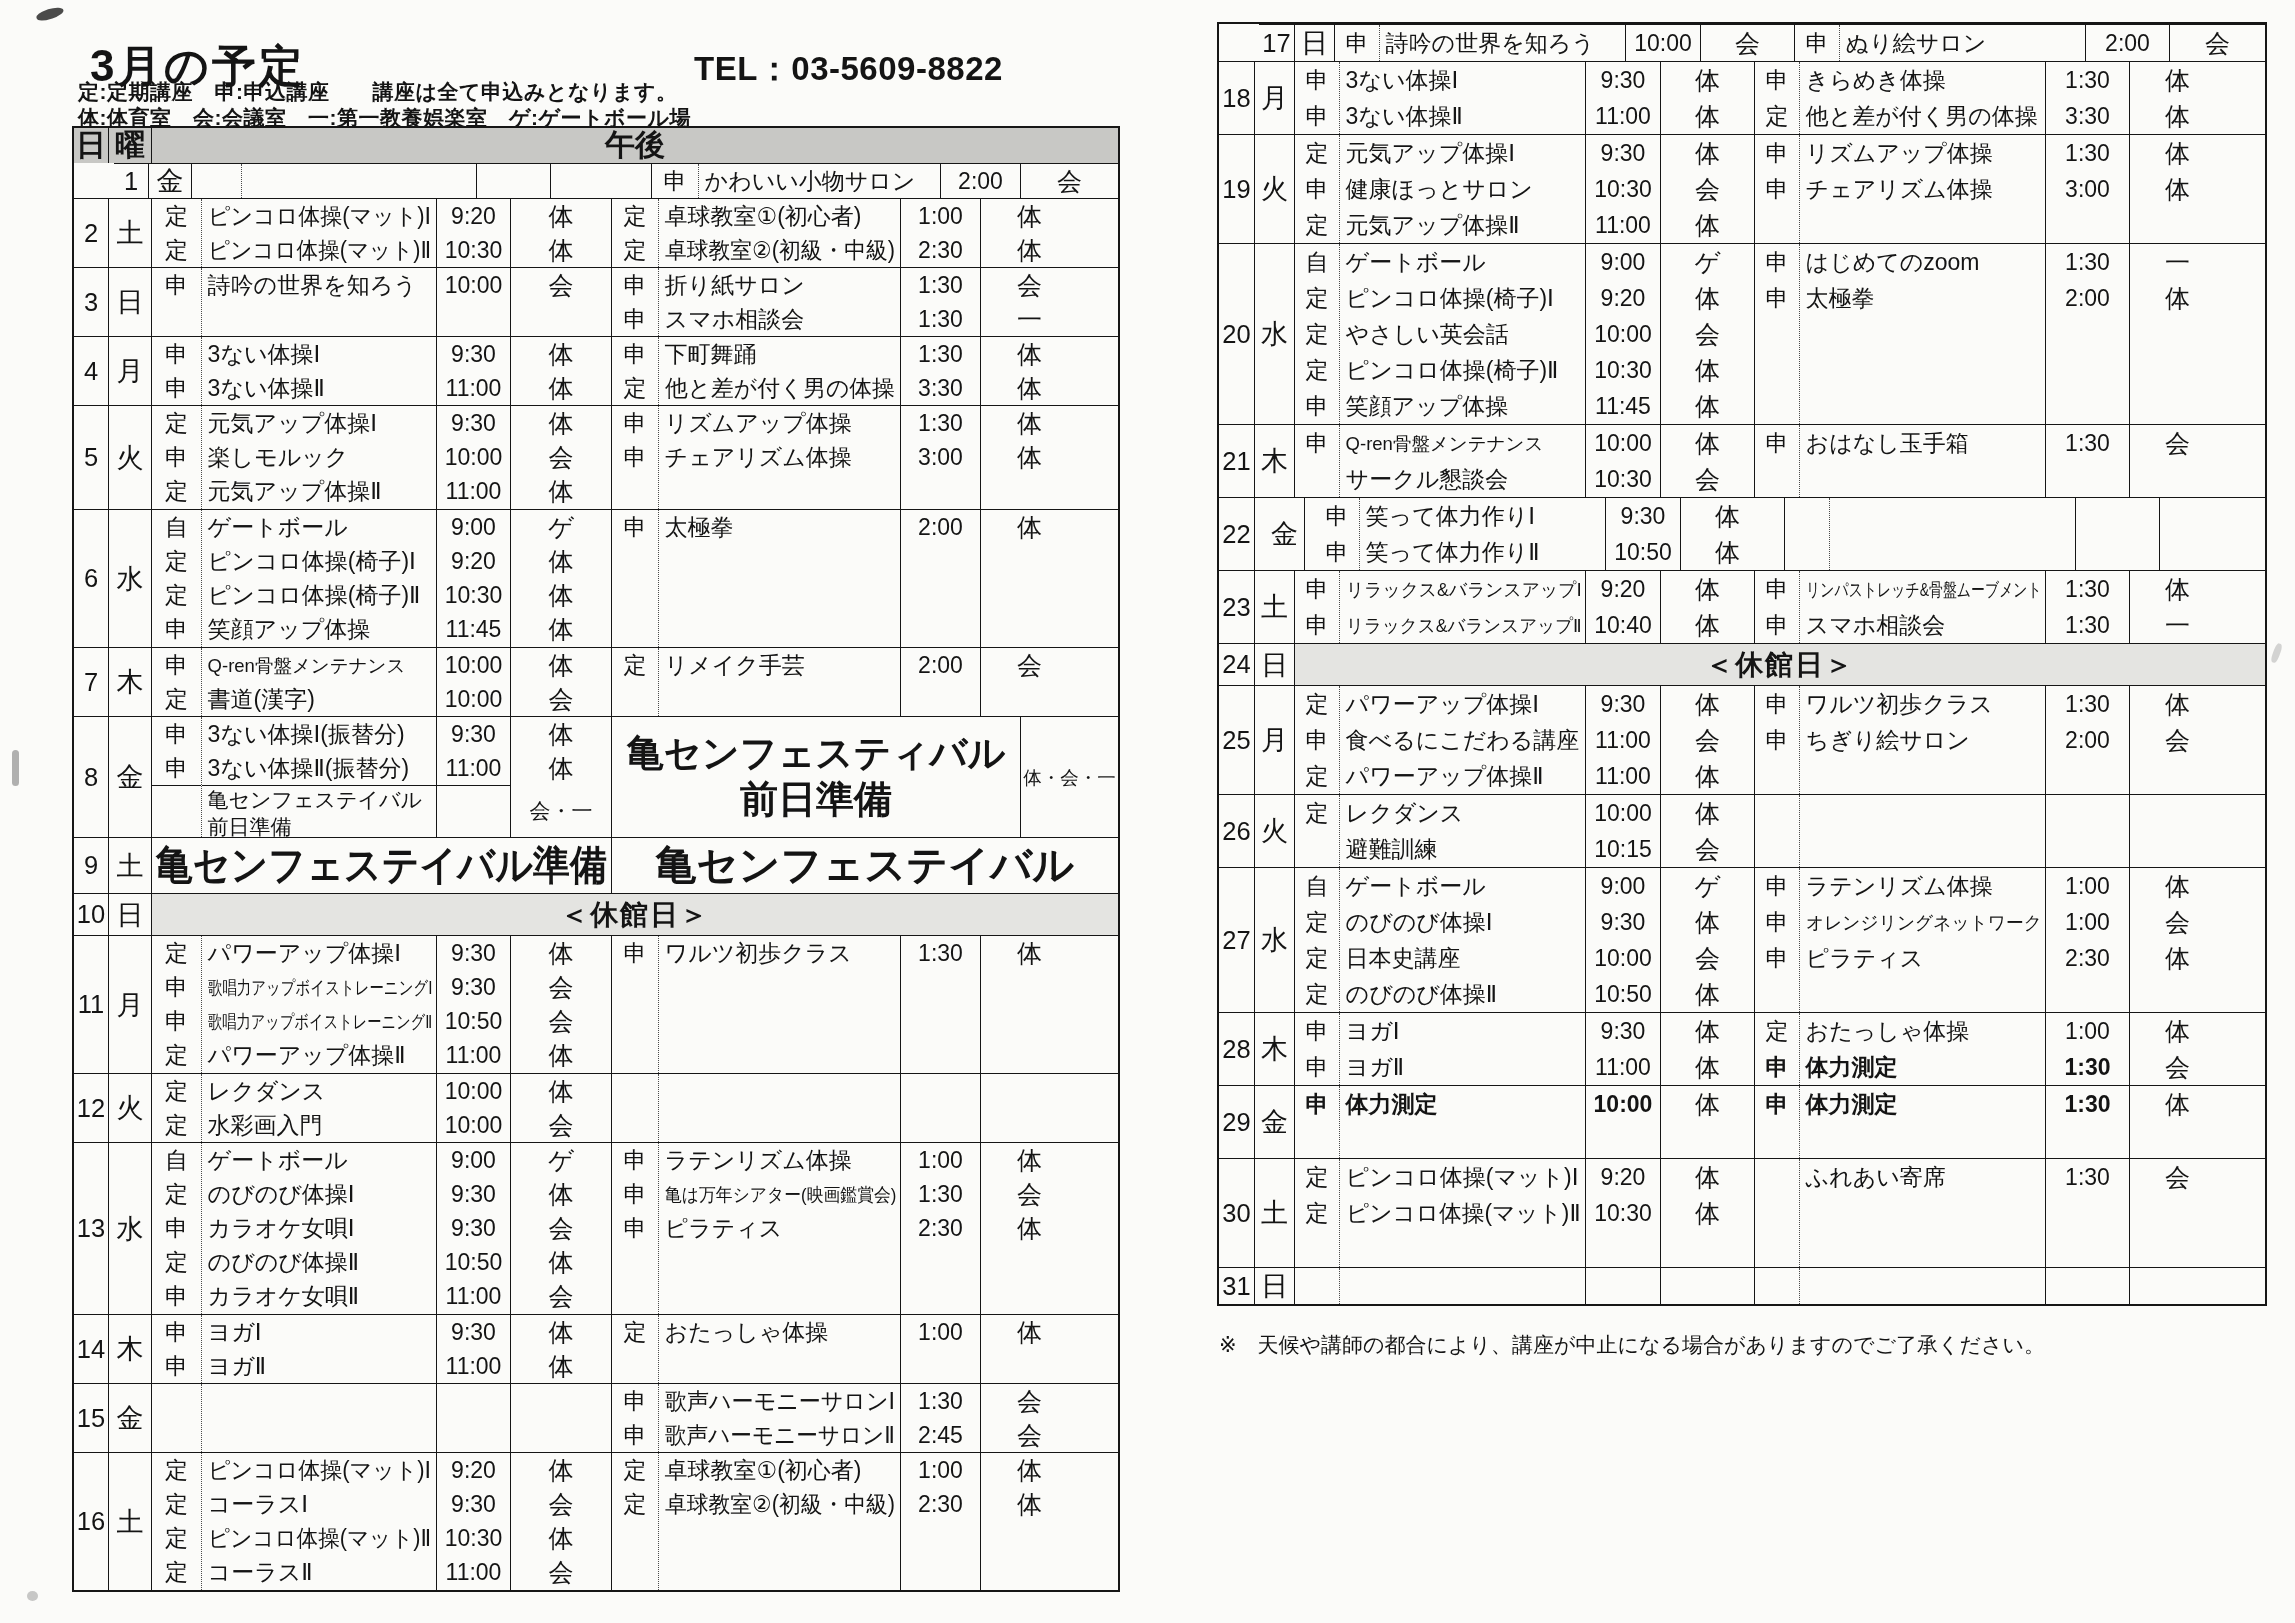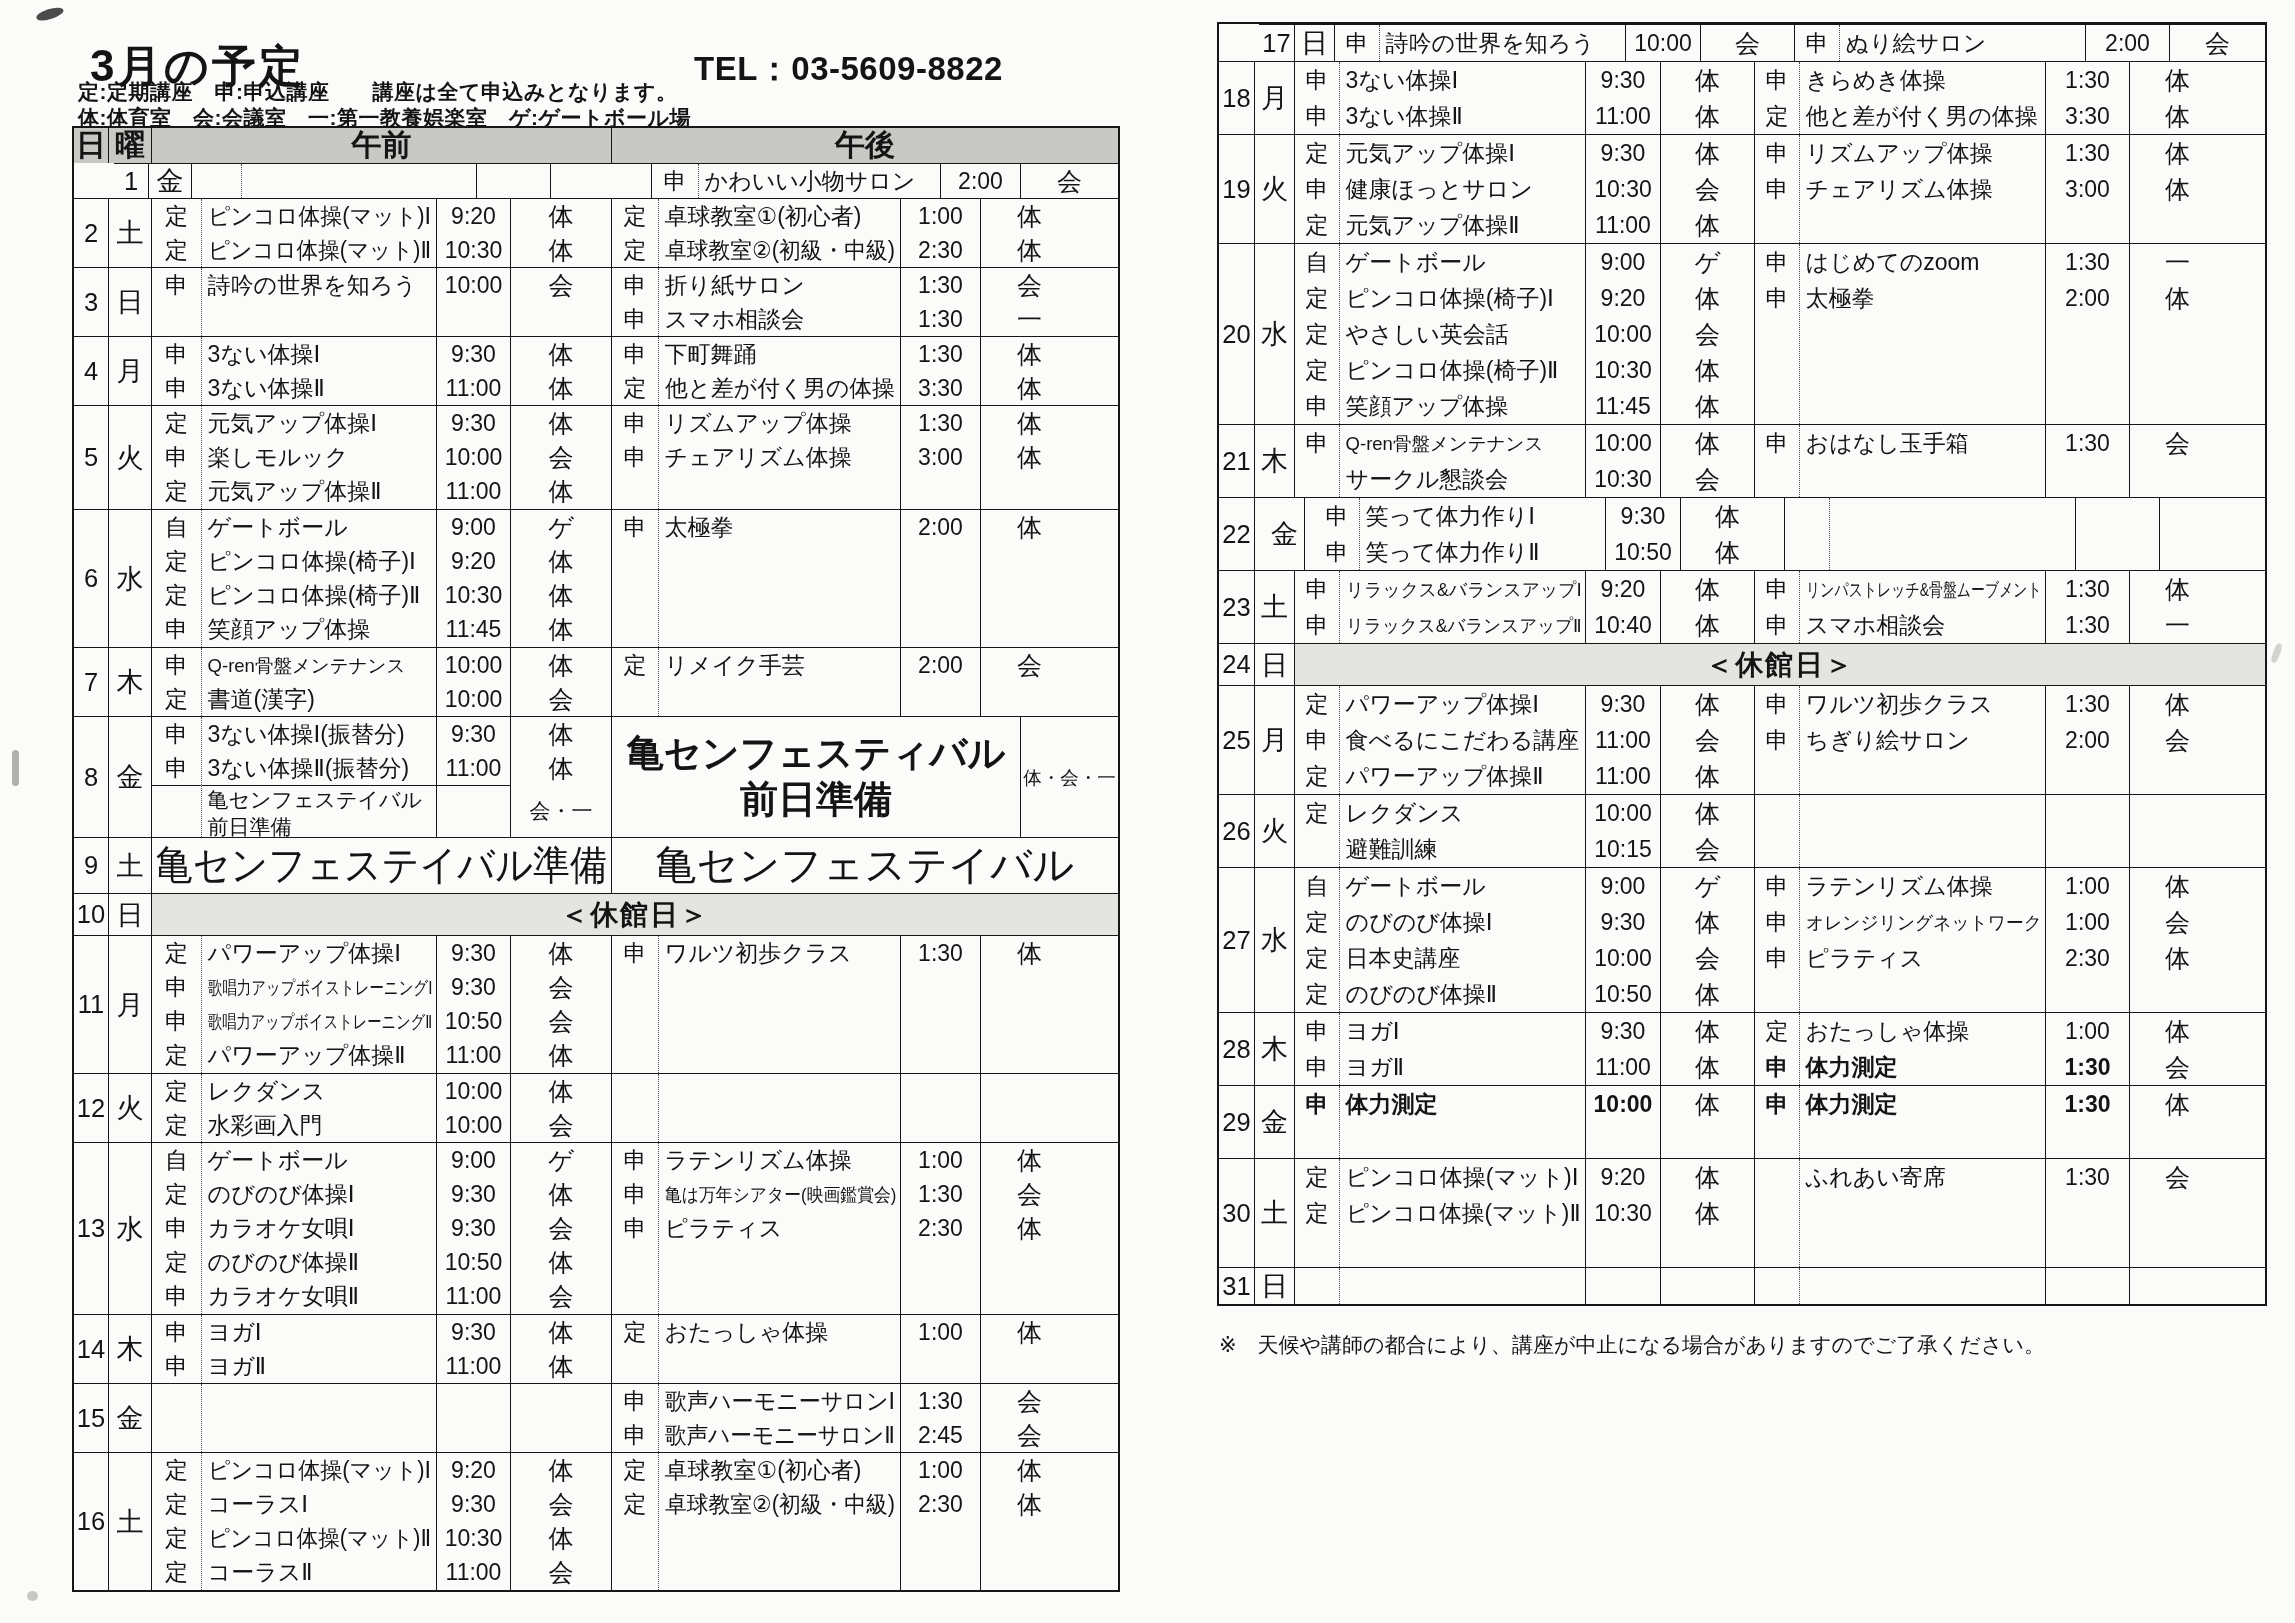--- a/index.html
+++ b/index.html
@@ -43,21 +43,21 @@
   .pm .ct{width:var(--ptime);}
   .pm .cr{width:var(--proom);}
   .lc{height:var(--unit);display:flex;align-items:center;justify-content:center;font-size:23px;flex:0 0 auto;}
   .cn .lc{justify-content:flex-start;padding:0 5.6px;box-sizing:border-box;}
   .cr .lc{font-size:25px;}
   .name-t{white-space:nowrap;display:inline-block;}
   .sm{font-size:18.5px;}
   .bold{font-weight:bold;}
   .closedcell{flex:1;background:#e4e4e1;display:flex;align-items:center;justify-content:center;
               font-size:28px;font-weight:bold;letter-spacing:1.9px;}
-  .bigcell{flex:1;display:flex;align-items:center;justify-content:center;font-weight:normal;
+  .bigcell{flex:1;display:flex;align-items:center;justify-content:center;font-weight:bold;
            font-size:41px;white-space:nowrap;overflow:hidden;}
   .big2{display:flex;flex-direction:column;align-items:center;justify-content:center;flex:1;
         font-weight:bold;font-size:38px;line-height:1.2;white-space:nowrap;overflow:hidden;}
   .fitw{display:inline-block;white-space:nowrap;}
   .extra{border-top:0.9px solid #161616;flex:1 1 auto;display:flex;flex-direction:column;
          align-items:flex-start;justify-content:center;padding-left:5.6px;box-sizing:border-box;
          font-size:21px;line-height:1.3;}
   .extra.blank{padding:0;}
   .extra2{flex:1 1 auto;display:flex;align-items:center;justify-content:center;font-size:21px;font-family:Liberation Mono, monospace;}
   .roomtall{width:var(--proom);border-left:0.9px solid #161616;display:flex;align-items:center;
@@ -75,21 +75,20 @@
 <div class="sheet">
   <span class="t-month">3月の予定</span>
   <span class="t-tel">TEL：03-5609-8822</span>
   <div class="legend l1">定:定期講座　申:申込講座　　講座は全て申込みとなります。</div>
   <div class="legend l2">体:体育室　会:会議室　一:第一教養娯楽室　ゲ:ゲートボール場</div>
 
   <div id="page-left" class="page page-left">
       <div class="hrow">
         <div class="hc hc-day">日</div>
         <div class="hc hc-wd">曜</div>
-        <div class="hc hc-am">午前</div>
         <div class="hc hc-pm">午後</div>
       </div>
       <div class="drow" style="height: 34px;">
         <div class="cd">1</div>
         <div class="cw">金</div>
         <div class="half am">
           <div class="colx cs"></div>
           <div class="colx cn"></div>
           <div class="colx ct"></div>
           <div class="colx cr"></div>

